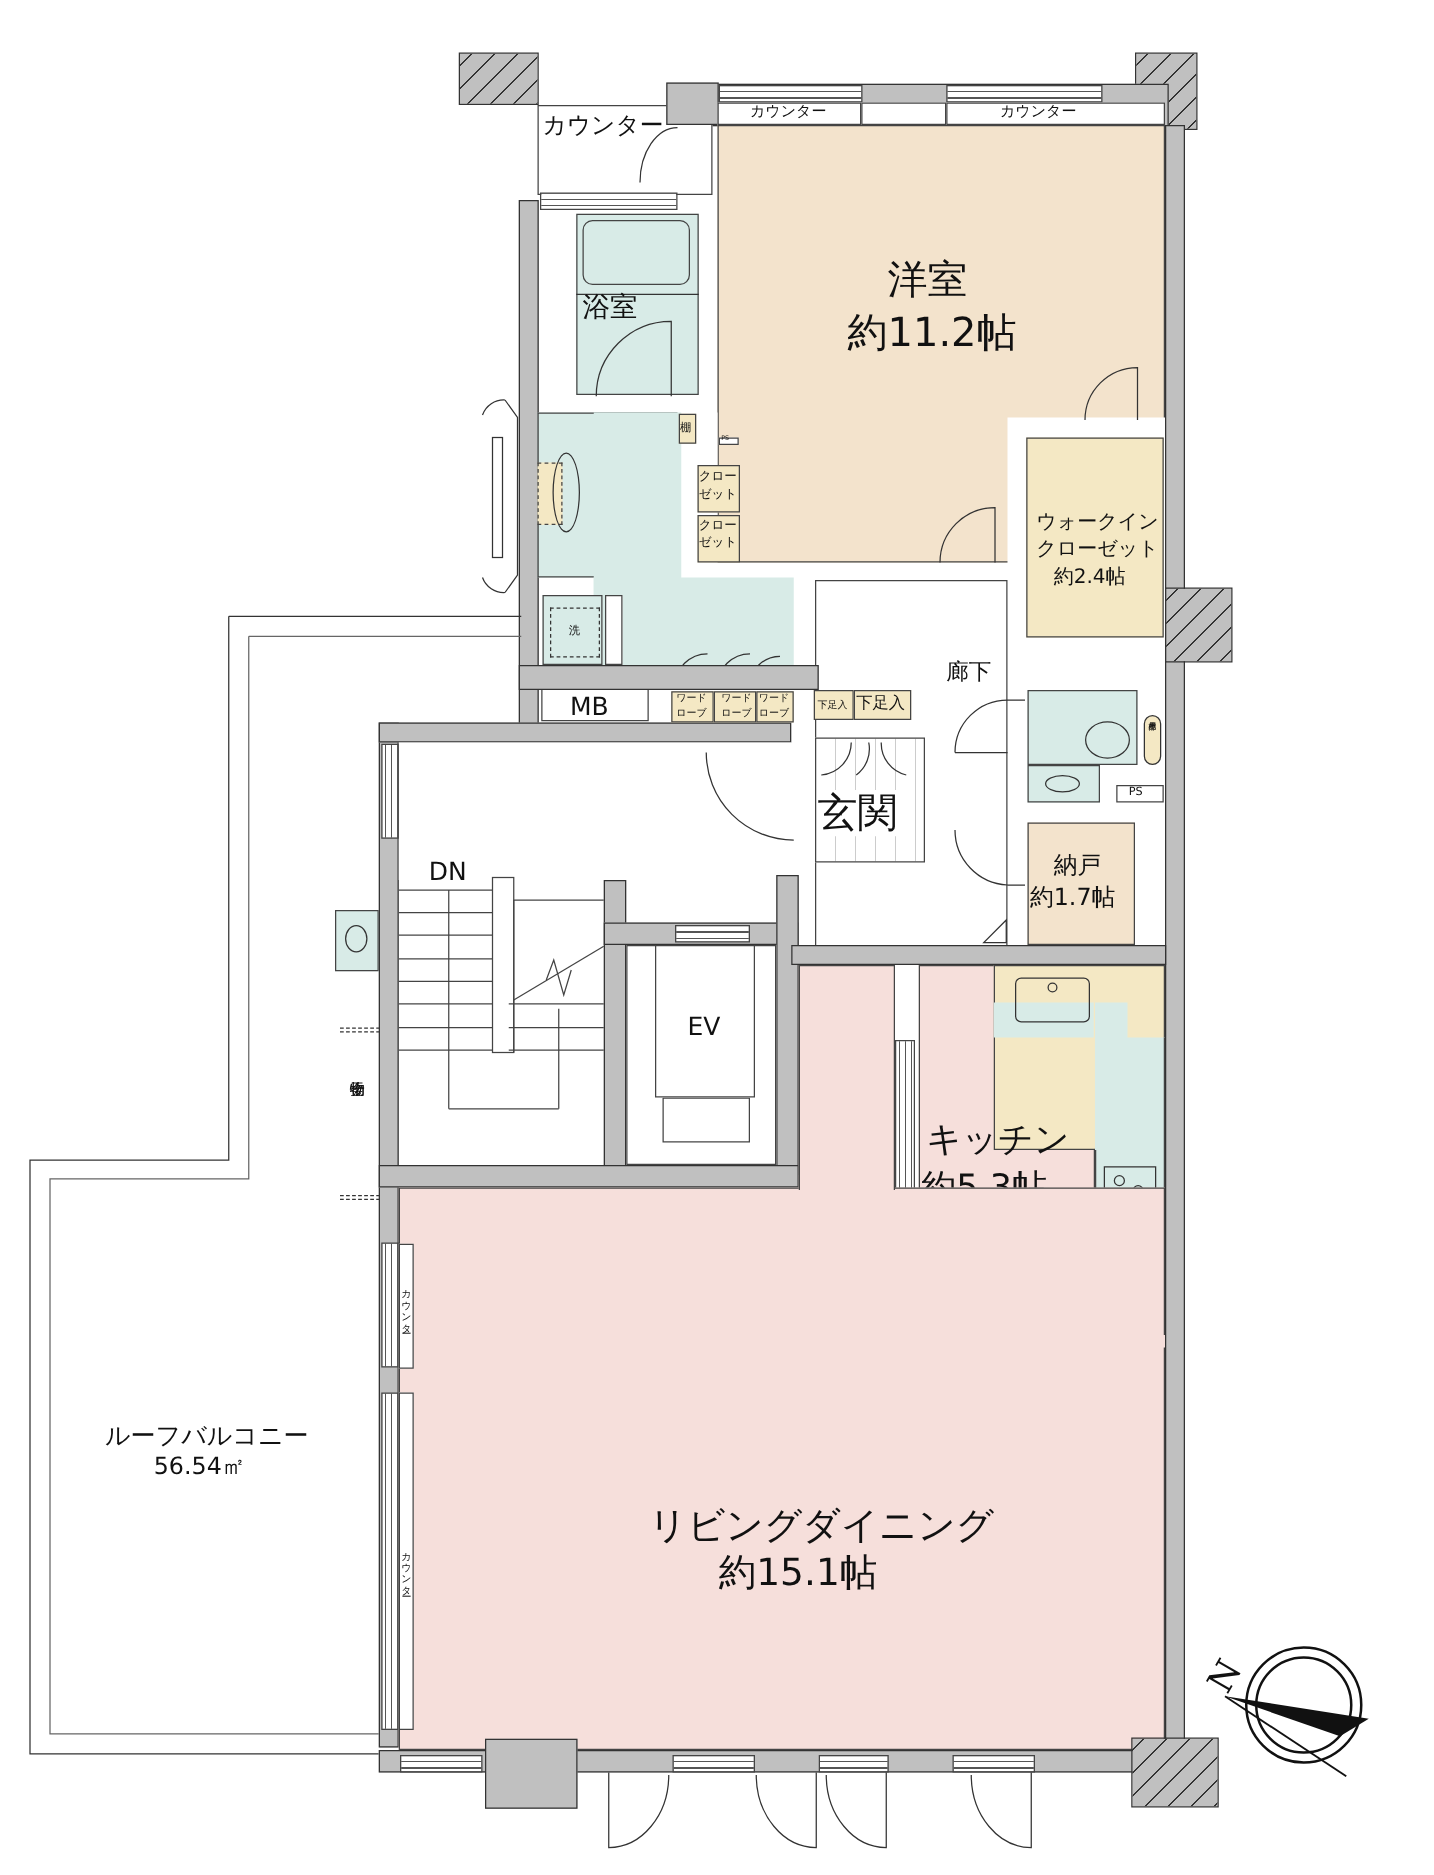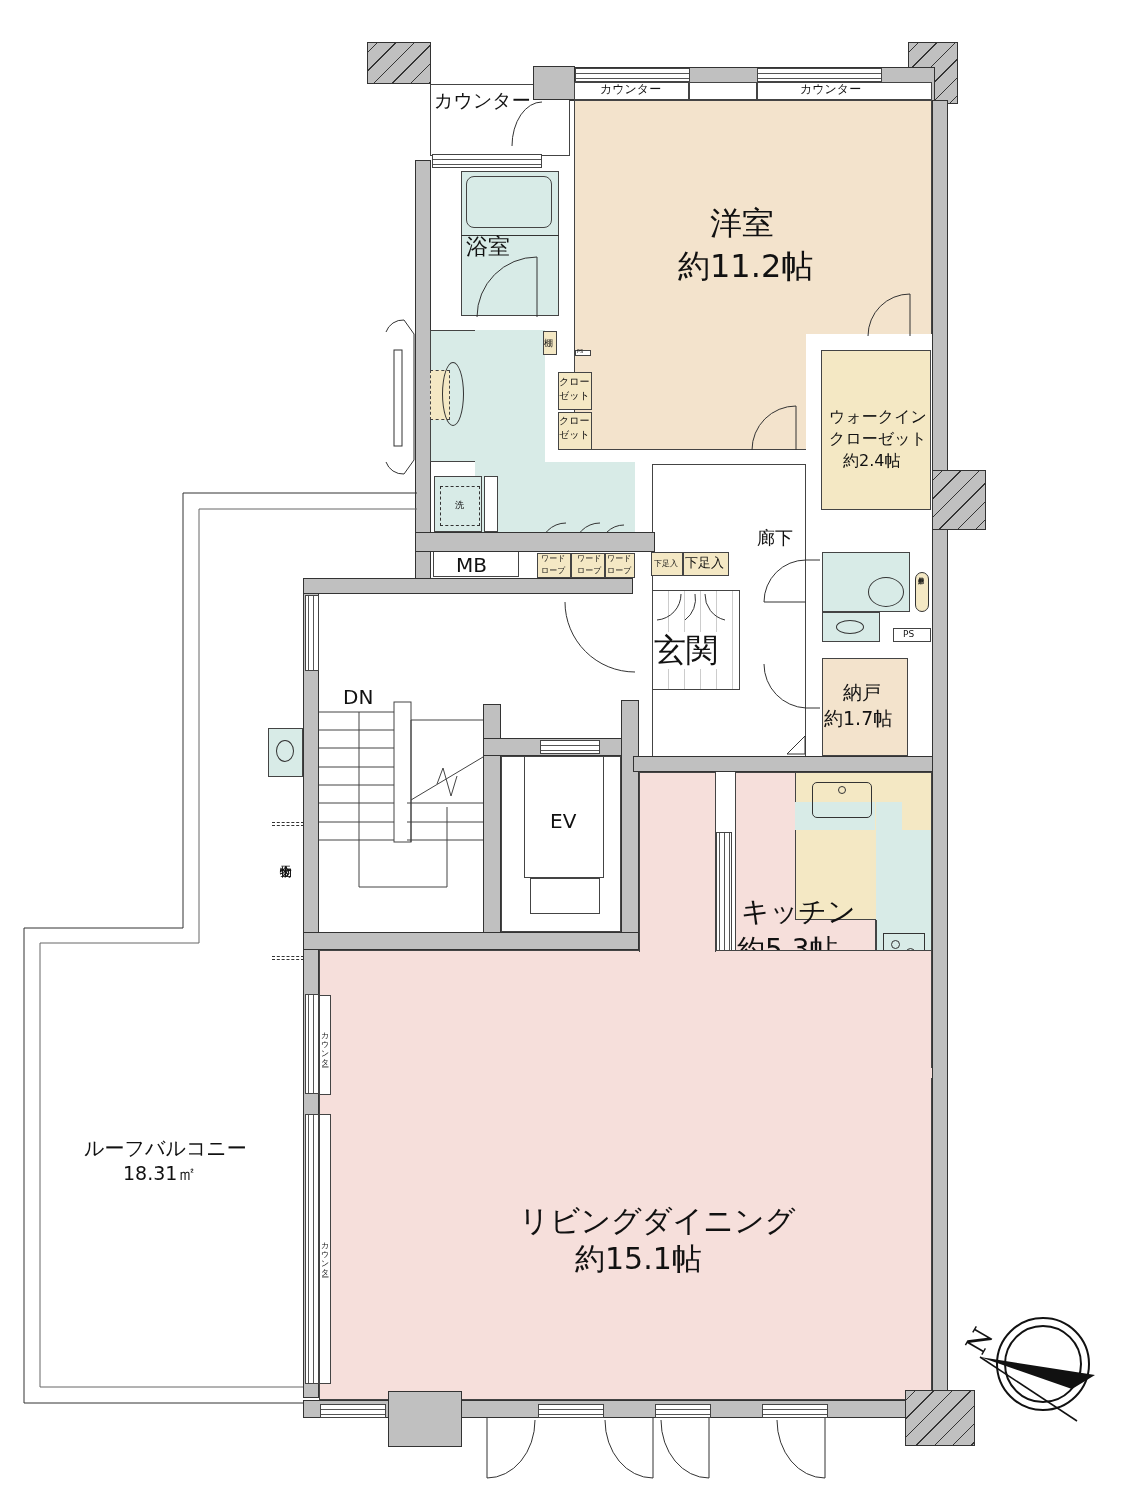--- a/index.html
+++ b/index.html
@@ -211,21 +211,21 @@
 <div class="abs" style="left:276px;top:740px;width:18px;height:22px;border:1px solid #333;border-radius:50%;"></div>
 <div class="label vtext" style="left:278px;top:856px;font-size:12px;">物干金物</div>
 <div class="abs" style="left:272px;top:822px;width:32px;height:4px;border-top:1px dashed #333;border-bottom:1px dashed #333;"></div>
 <div class="abs" style="left:272px;top:956px;width:32px;height:4px;border-top:1px dashed #333;border-bottom:1px dashed #333;"></div>
 
 <svg style="left:0;top:0;" width="310" height="1420">
   <path d="M183 493 L417 493 M183 493 L183 928 L24 928 L24 1403 L303 1403" fill="none" stroke="#333"></path>
   <path d="M199 509 L417 509 M199 509 L199 943 L40 943 L40 1387 L303 1387" fill="none" stroke="#666"></path>
 </svg>
 <div class="label" style="left:84px;top:1137px;font-size:20px;">ルーフバルコニー</div>
-<div class="label" style="left:123px;top:1163px;font-size:19px;">18.31㎡</div>
+<div class="label" style="left:123px;top:1163px;font-size:19px;">56.54㎡</div>
 
 <div class="abs wall" style="left:633px;top:756px;width:300px;height:16px;"></div>
 <div class="abs room pink" style="left:735px;top:772px;width:141px;height:282px;"></div>
 <div class="abs room cream" style="left:795px;top:772px;width:137px;height:148px;"></div>
 <div class="abs aqua" style="left:795px;top:802px;width:80px;height:28px;"></div>
 <div class="abs room aqua" style="left:876px;top:830px;width:56px;height:224px;border-top:none;"></div>
 <div class="abs room aqua" style="left:876px;top:802px;width:26px;height:118px;border:none;"></div>
 <div class="abs" style="left:812px;top:782px;width:60px;height:36px;border:1px solid #333;border-radius:5px;"></div>
 <div class="abs" style="left:838px;top:786px;width:8px;height:8px;border:1px solid #333;border-radius:50%;"></div>
 <div class="abs" style="left:883px;top:933px;width:42px;height:40px;border:1px solid #333;"></div>

